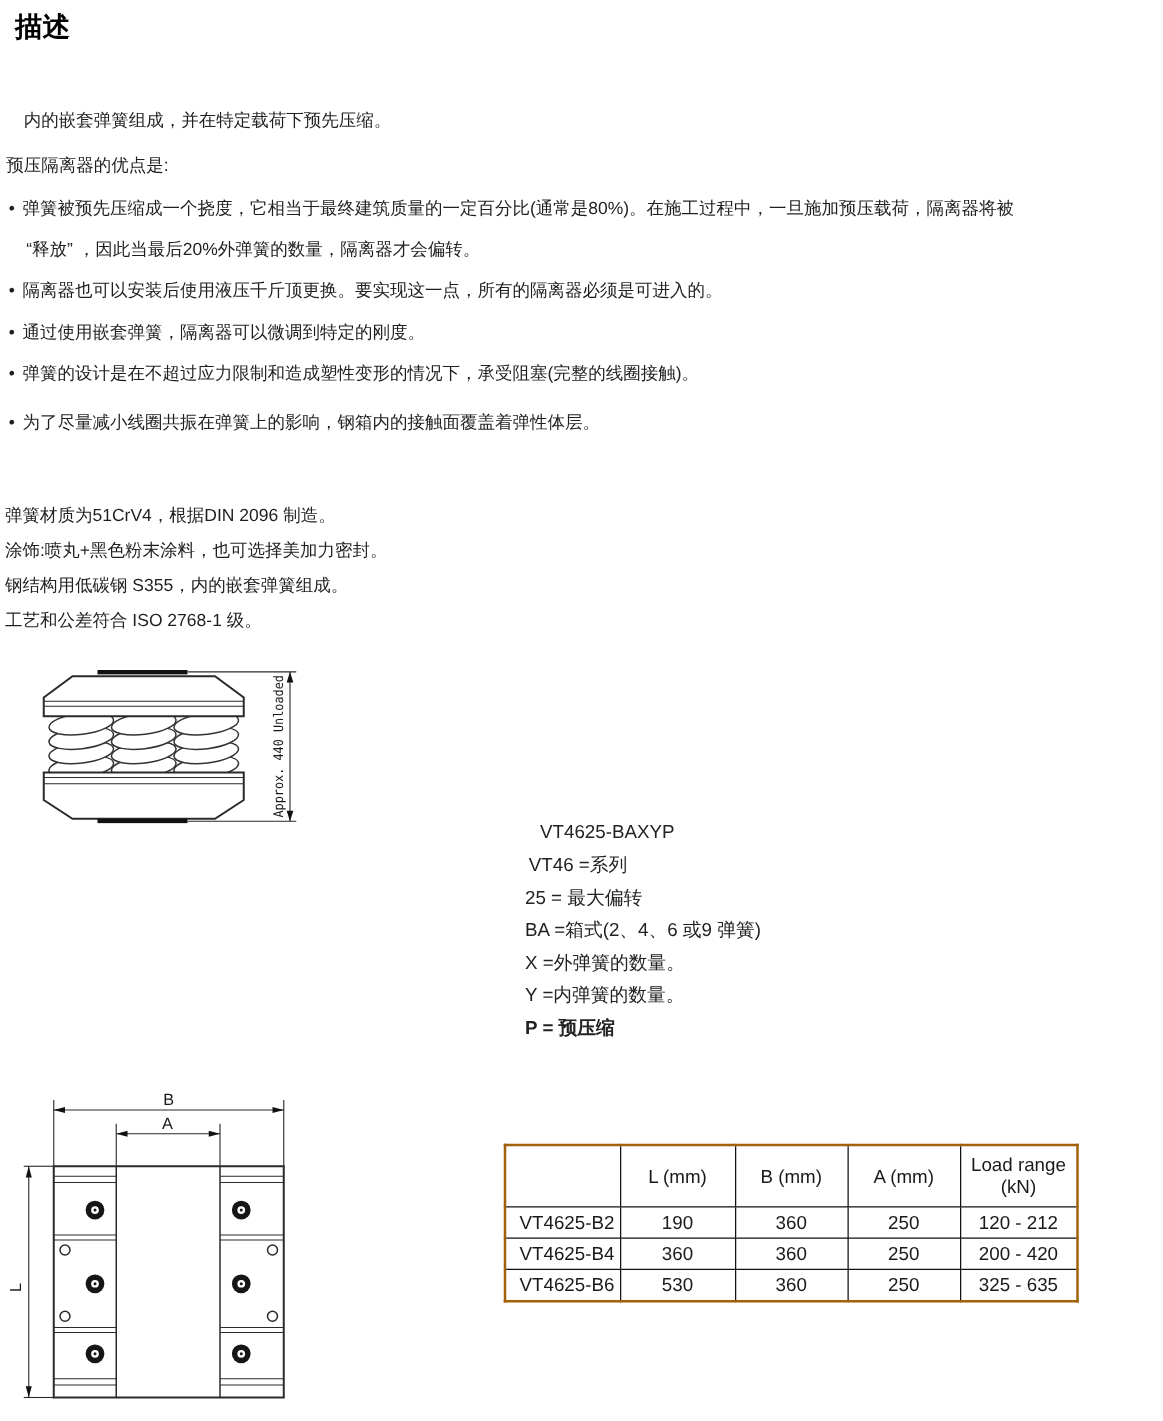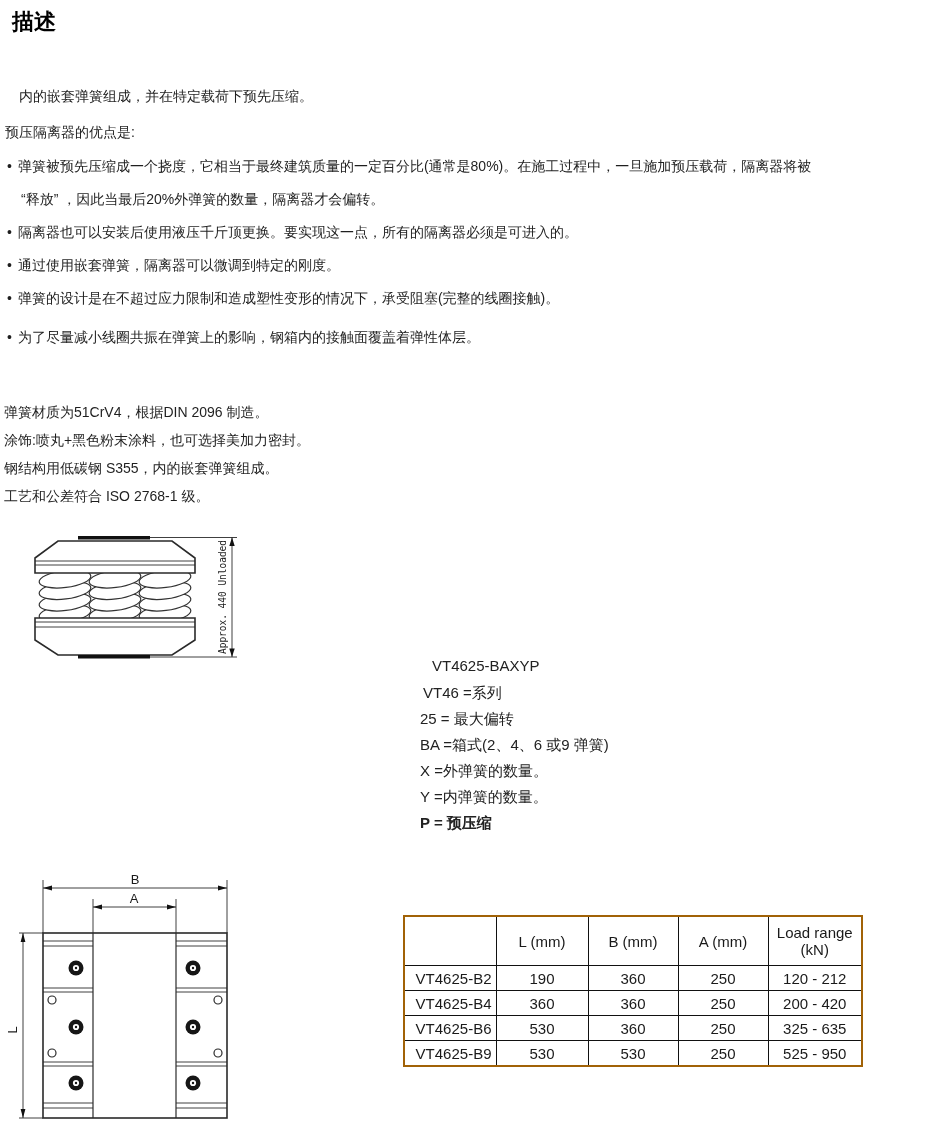--- a/index.html
+++ b/index.html
@@ -248,23 +248,16 @@
       <td>250</td>
       <td>200 - 420</td>
     </tr>
     <tr>
       <td class="model">VT4625-B6</td>
       <td>530</td>
       <td>360</td>
       <td>250</td>
       <td>325 - 635</td>
     </tr>
-    <tr>
-      <td class="model">VT4625-B9</td>
-      <td>530</td>
-      <td>530</td>
-      <td>250</td>
-      <td>525 - 950</td>
-    </tr>
   </tbody>
     </table>
 
 </div>
 
 </body></html>

